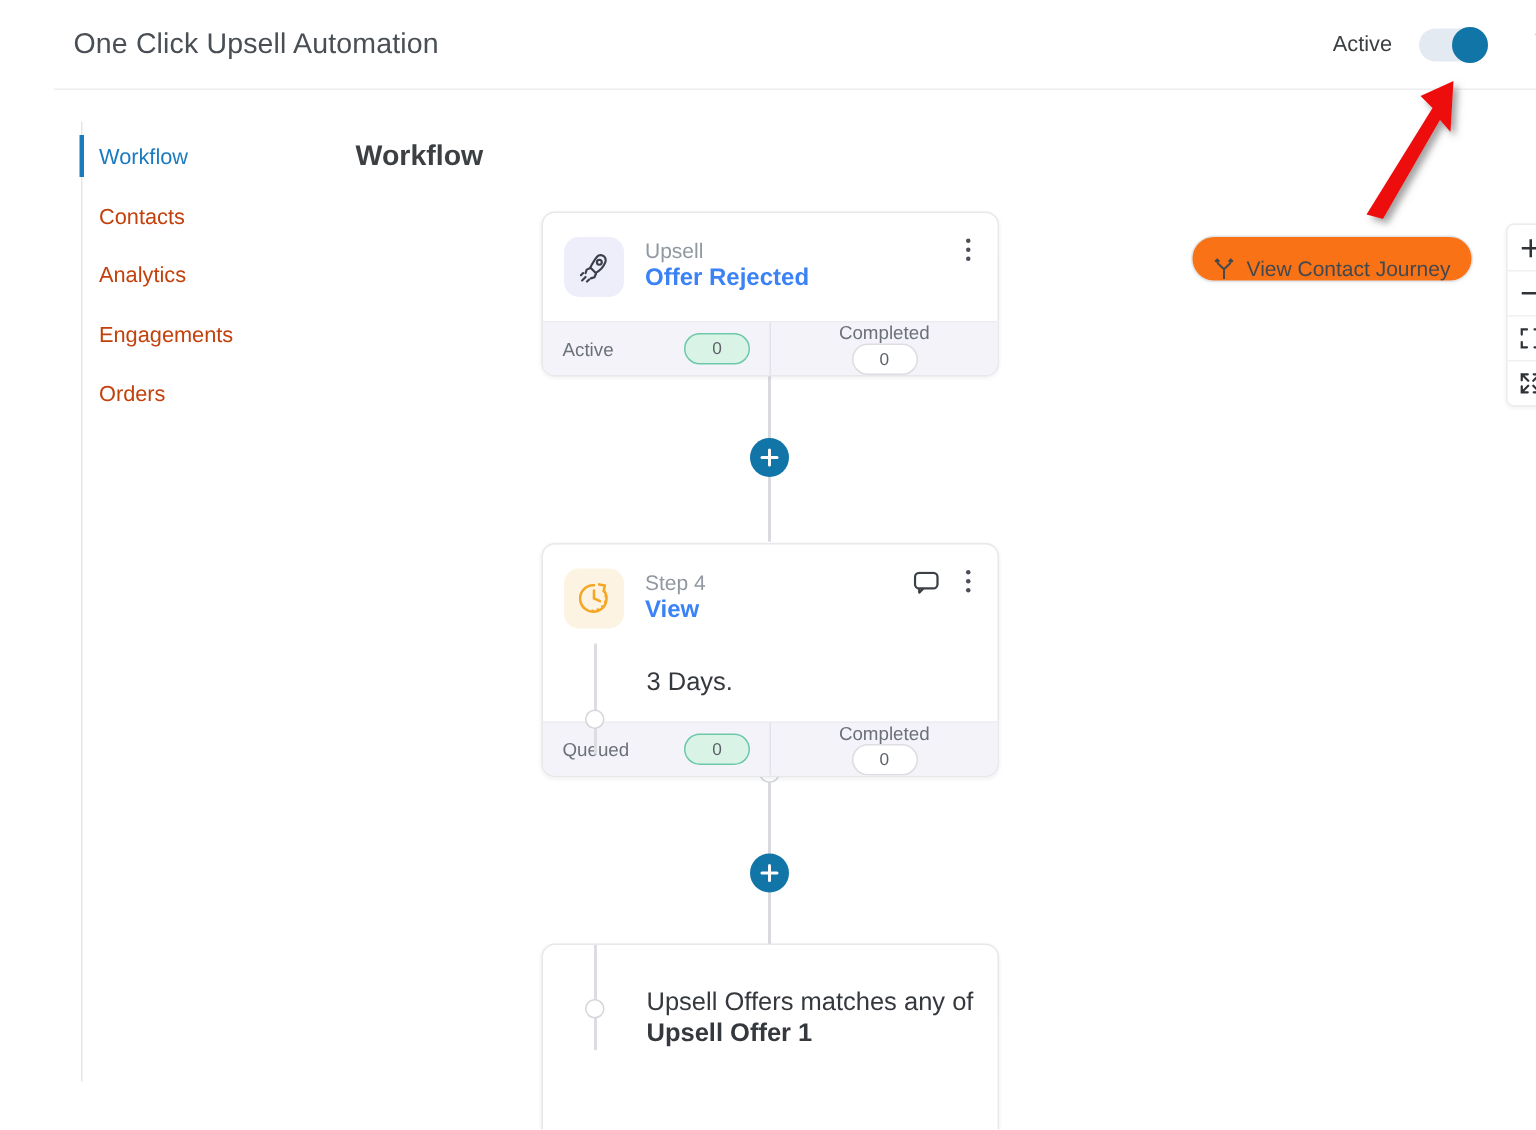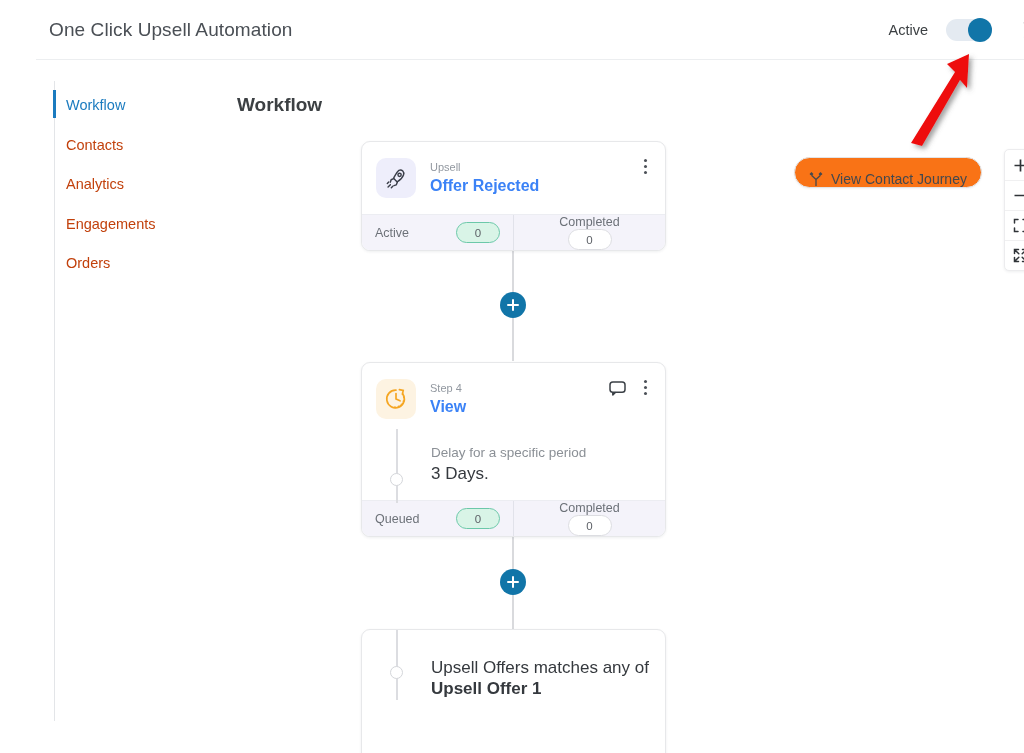--- a/index.html
+++ b/index.html
@@ -132,21 +132,21 @@
   .card-icon {
     width: 40px; height: 40px; border-radius: 10px;
     display: flex; align-items: center; justify-content: center;
     flex: none; margin-right: 14px;
   }
   .icon-purple { background: #eeeefb; }
   .icon-cream  { background: #fdf3e2; }
   .icon-white  { background: #ffffff; border: 1px solid #e7e8ea; }
   .card-titles { display: flex; flex-direction: column; justify-content: center; }
   .card-sub {
-    font-size: 11px; color: #9298a0; line-height: 15px; margin-bottom: 1px;
+    font-size: 14px; color: #9298a0; line-height: 15px; margin-bottom: 1px;
   }
   .card-name {
     font-size: 16px; font-weight: bold; color: #3b82f6; line-height: 20px;
   }
   .card-actions {
     position: absolute; right: 11px; top: 16px;
     display: flex; align-items: center; gap: 12px;
   }
   .comment-icon { width: 17px; height: 15px; cursor: pointer; }
   .kebab {
@@ -376,21 +376,20 @@
                 <i></i>
                 <i></i>
                 <i></i>
               </div>
           </div>
         </div>
         <div class="card-body">
           <div class="inner-line" style="height:74px"></div>
           <div class="inner-dot" style="top:38px"></div>
           <div class="body-text">
-            <div class="body-sub">Delay for a specific period</div>
             <div class="body-main">3 Days.</div>
           </div>
         </div>
         <div class="card-foot">
           <div class="foot-half">
             <span class="foot-label">Queued</span>
             <span class="pill pill-green">0</span>
           </div>
           <div class="foot-half">
             <span class="foot-label">Completed</span>

